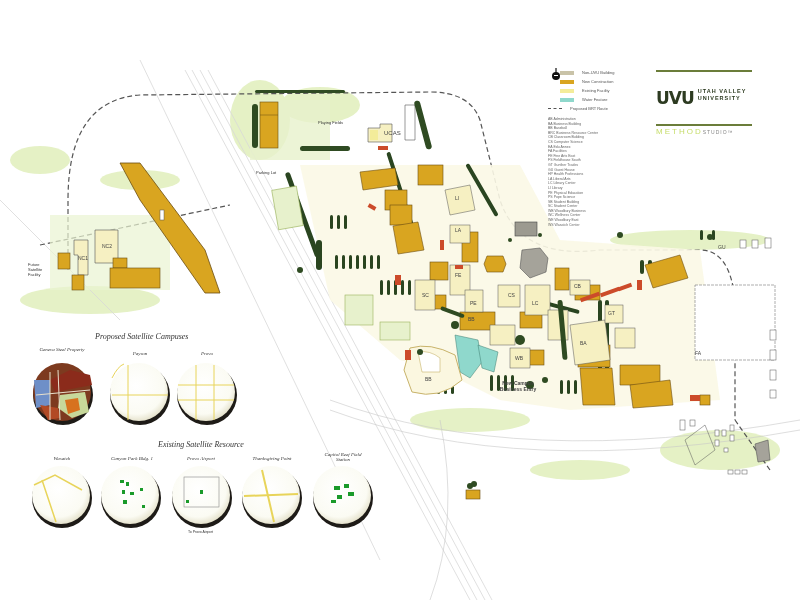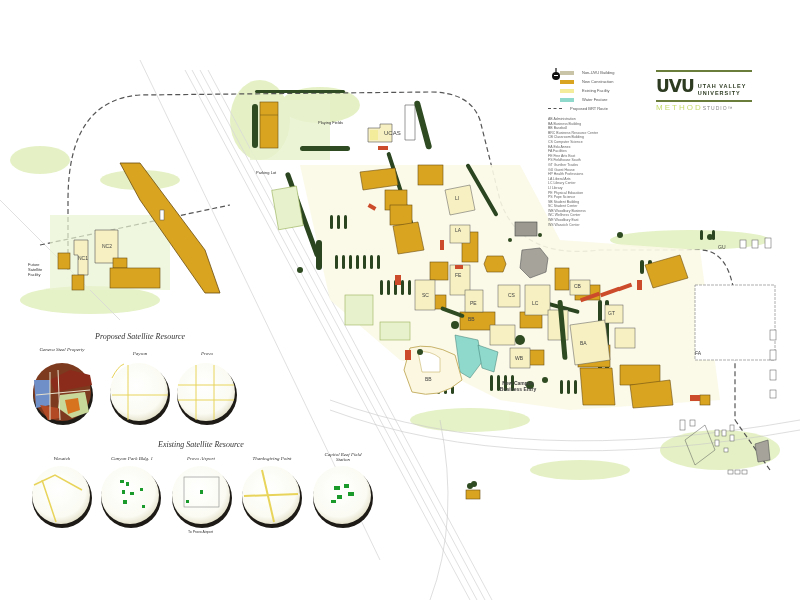--- a/index.html
+++ b/index.html
@@ -10,21 +10,21 @@
   .title-ital { position:absolute; font-style:italic; font-size:8px; color:#333; font-family:"Liberation Serif", serif; }
   .small-ital { position:absolute; font-style:italic; font-size:5px; color:#333; font-family:"Liberation Serif", serif; text-align:center; }
   .legend { position:absolute; left:548px; top:68px; width:100px; }
   .legend .row { display:flex; align-items:center; height:9px; }
   .legend .sw { width:14px; height:4px; margin-right:8px; }
   .legend .txt { font-size:4px; color:#555; }
   .legend .list { margin-top:4px; }
   .legend .list div { font-size:3.5px; color:#666; line-height:4.6px; white-space:nowrap; }
   .logo { position:absolute; left:656px; top:70px; width:96px; }
   .logo .bar { height:2px; background:#6b7d3a; }
-  .logo .uvu { display:flex; align-items:flex-end; padding:4px 0; }
+  .logo .uvu { display:flex; align-items:flex-start; padding:16px 0; }
   .logo .uvu .big { font-family:"DejaVu Sans", sans-serif; font-weight:bold; font-size:17px; color:#2d3b21; letter-spacing:-1px; }
   .logo .uvu .stack { margin-left:4px; font-size:5.5px; color:#2d3b21; line-height:6.5px; letter-spacing:1px; font-weight:bold; }
   .logo .method { font-size:8px; color:#c6dd6a; letter-spacing:2px; margin-top:1px; }
   .logo .method span { color:#888; font-size:5px; letter-spacing:1px; }
   .compass { position:absolute; left:550px; top:72px; }
 </style>
 </head>
 <body>
 
 <div class="map">
@@ -346,21 +346,21 @@
 <div class="bldlbl" style="left:695px;top:350px;">FA</div>
 <div class="bldlbl" style="left:718px;top:244px;">GU</div>
 <div class="bldlbl" style="left:102px;top:243px;">NC2</div>
 <div class="bldlbl" style="left:78px;top:255px;">NC1</div>
 <div class="bldlbl" style="left:498px;top:380px;width:40px;text-align:center;font-size:5px;font-weight:bold;">New Campus Business Entry</div>
 <div class="lbl" style="left:318px;top:120px;">Playing Fields</div>
 <div class="lbl" style="left:256px;top:170px;">Parking Lot</div>
 <div class="lbl" style="left:28px;top:262px;width:24px;white-space:normal;">Future Satellite Facility</div>
 
 
-<div class="title-ital" style="left:95px;top:332px;">Proposed Satellite Resource</div>
+<div class="title-ital" style="left:95px;top:332px;">Proposed Satellite Campuses</div>
 <div class="small-ital" style="left:32px;top:347px;width:60px;">Geneva Steel Property</div>
 <div class="small-ital" style="left:110px;top:351px;width:60px;">Payson</div>
 <div class="small-ital" style="left:177px;top:351px;width:60px;">Provo</div>
 
 <div class="title-ital" style="left:158px;top:440px;">Existing Satellite Resource</div>
 <div class="small-ital" style="left:32px;top:456px;width:60px;">Wasatch</div>
 <div class="small-ital" style="left:100px;top:456px;width:64px;">Canyon Park Bldg. 1</div>
 <div class="small-ital" style="left:171px;top:456px;width:60px;">Provo Airport</div>
 <div class="small-ital" style="left:240px;top:456px;width:64px;">Thanksgiving Point</div>
 <div class="small-ital" style="left:318px;top:452px;width:50px;">Capitol Reef Field Station</div>

